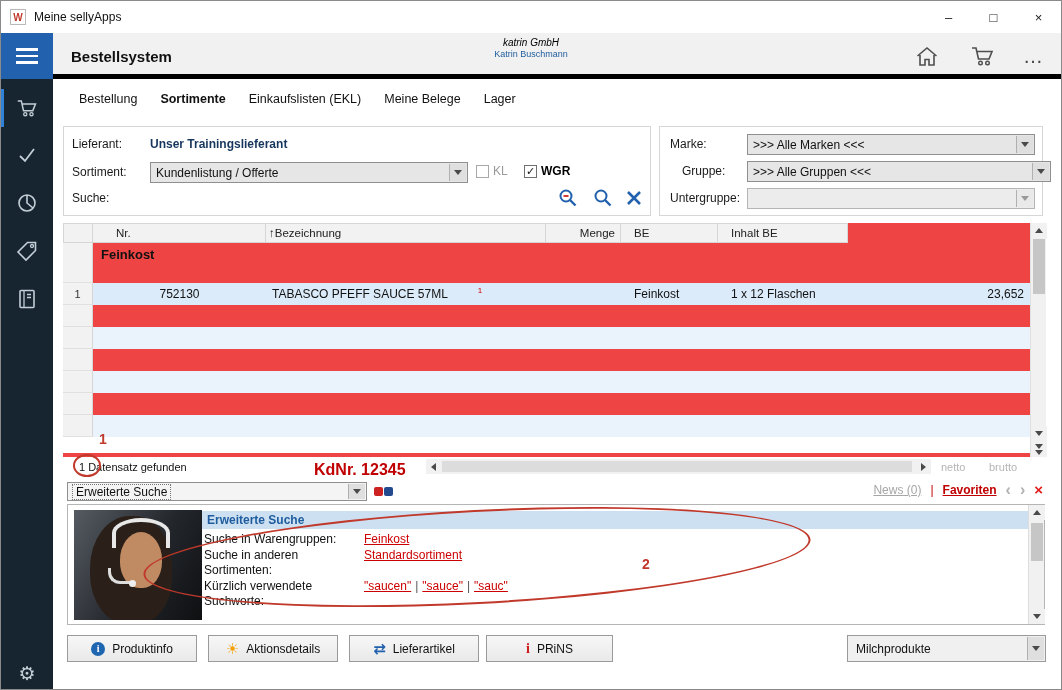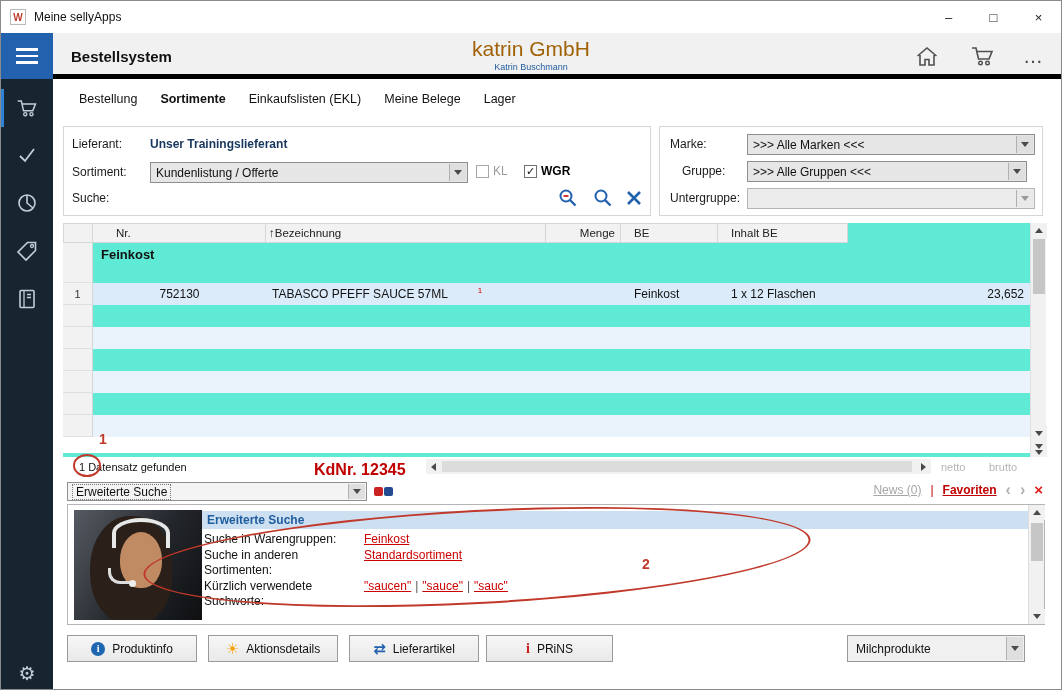--- a/index.html
+++ b/index.html
@@ -14,21 +14,21 @@
   .apptitle { margin-left:8px; font-size:12px; color:#111; }
   .tb-spacer { flex:1; }
   .winbtn { width:45px; height:32px; display:flex; align-items:center; justify-content:center; font-size:13px; color:#222; cursor:default; }
 
   
   #appheader { position:absolute; top:32px; left:0; right:0; height:46px; background:#f1f1f1; border-bottom:5px solid #000000; }
   #hamburger { position:absolute; left:0; top:0; width:52px; height:46px; background:#2261ad; display:flex; flex-direction:column; align-items:center; justify-content:center; gap:4px; }
   #hamburger span { display:block; width:22px; height:2.5px; background:#fff; }
   .headtitle { position:absolute; left:70px; top:0; height:46px; display:flex; align-items:center; font-size:15px; font-weight:bold; color:#111; }
   .company { position:absolute; left:0; right:0; top:4px; text-align:center; pointer-events:none; }
-  .company .c1 { font-size:21px; color:#a16207; }
+  .company .c1 { font-size:10px; color:#000000;font-style:italic; }
   .company .c2 { font-size:9px; color:#1e5c9e; margin-top:1px; }
   .hicon { position:absolute; top:8px; width:32px; height:30px; display:flex; align-items:center; justify-content:center; }
   .ellipsis { font-size:20px; color:#444; line-height:10px; }
 
   
   #sidebar { position:absolute; top:78px; left:0; width:52px; bottom:0; background:#172530; }
   .sbicon { position:absolute; left:0; width:52px; height:36px; display:flex; align-items:center; justify-content:center; }
   .sb-active-bar { position:absolute; left:0; top:10px; width:3px; height:38px; background:#2f82d6; }
   .gearglyph { font-size:19px; color:#c3ced6; }
 
@@ -51,21 +51,21 @@
   .tri-up { width:0; height:0; border-left:4px solid transparent; border-right:4px solid transparent; border-bottom:5px solid #4a4a4a; }
   .tri-left { width:0; height:0; border-top:4px solid transparent; border-bottom:4px solid transparent; border-right:5px solid #4a4a4a; }
   .tri-right { width:0; height:0; border-top:4px solid transparent; border-bottom:4px solid transparent; border-left:5px solid #4a4a4a; }
   .combo input { border:none; outline:none; background:transparent; font-size:12px; font-family:inherit; width:100%; }
   .cbwrap { position:absolute; display:flex; align-items:center; gap:4px; font-size:12px; }
   .cb { width:13px; height:13px; border:1px solid #707070; background:#fff; display:flex; align-items:center; justify-content:center; font-size:11px; font-weight:bold; color:#111; line-height:11px; }
   .cb.dis { border-color:#a8a8a8; }
   .gray { color:#9a9a9a; }
 
   
-  #table { position:absolute; left:62px; top:222px; width:983px; height:234px; background:#5eead4; }
+  #table { position:absolute; left:62px; top:222px; width:983px; height:234px; background:#ef4444; }
   .trow { display:flex; width:967px; }
   .hcell { background:#f2f2f2; border:1px solid #d6d6d6; border-left:none; height:20px; font-size:11.5px; color:#222; display:flex; align-items:center; }
   .hcell:first-child { border-left:1px solid #d6d6d6; }
   .c-rh  { width:30px; justify-content:center; }
   .c-nr  { width:173px; }
   .c-bez { width:280px; }
   .c-men { width:75px; justify-content:flex-end; padding-right:5px; }
   .c-be  { width:97px; }
   .c-inh { width:130px; }
   .c-pr  { width:182px; justify-content:flex-end; padding-right:6px; }
@@ -270,21 +270,21 @@
 
   <div id="rightbox" class="fbox">
     <div class="lbl" style="left:10px; top:10px;">Marke:</div>
     <div class="combo" style="left:87px; top:7px; width:288px;">
       <span>&gt;&gt;&gt; Alle Marken &lt;&lt;&lt;</span>
       <span class="arrowbox">
           <span class="tri-down"></span>
         </span>
     </div>
     <div class="lbl" style="left:22px; top:37px;">Gruppe:</div>
-    <div class="combo" style="left:87px; top:34px; width:280px;">
+    <div class="combo" style="left:87px; top:34px; width:304px;">
       <span>&gt;&gt;&gt; Alle Gruppen &lt;&lt;&lt;</span>
       <span class="arrowbox">
           <span class="tri-down"></span>
         </span>
     </div>
     <div class="lbl" style="left:10px; top:64px;">Untergruppe:</div>
     <div class="combo disabled" style="left:87px; top:61px; width:288px;">
       <span></span>
       <span class="arrowbox" style="background:#e9e9e9;">
           <span class="tri-down" style="border-top-color:#9a9a9a;"></span>
@@ -446,21 +446,21 @@
     <span>Aktionsdetails</span>
   </div>
   <div class="fbtn" style="left:348px; width:130px;">
     <span class="swapicon">⇄</span>
     <span>Lieferartikel</span>
   </div>
   <div class="fbtn" style="left:485px; width:127px;">
     <span class="prinsicon">i</span>
     <span>PRiNS</span>
   </div>
-  <div class="fbtn milk" style="left:846px; width:178px; position:absolute;">
+  <div class="fbtn milk" style="left:846px; width:199px; position:absolute;">
     <span>Milchprodukte</span>
     <span class="arrowbox">
         <span class="tri-down"></span>
       </span>
   </div>
 
   <div class="anno anno-num" style="left:98px; top:430px; font-size:14px;">1</div>
   <div class="anno anno-circle" style="left:72px; top:453px; width:28px; height:23px;"></div>
   <div class="anno anno-circle" id="anno-ellipse2"></div>
   <div class="anno anno-num" style="left:641px; top:555px; font-size:14px;">2</div>

